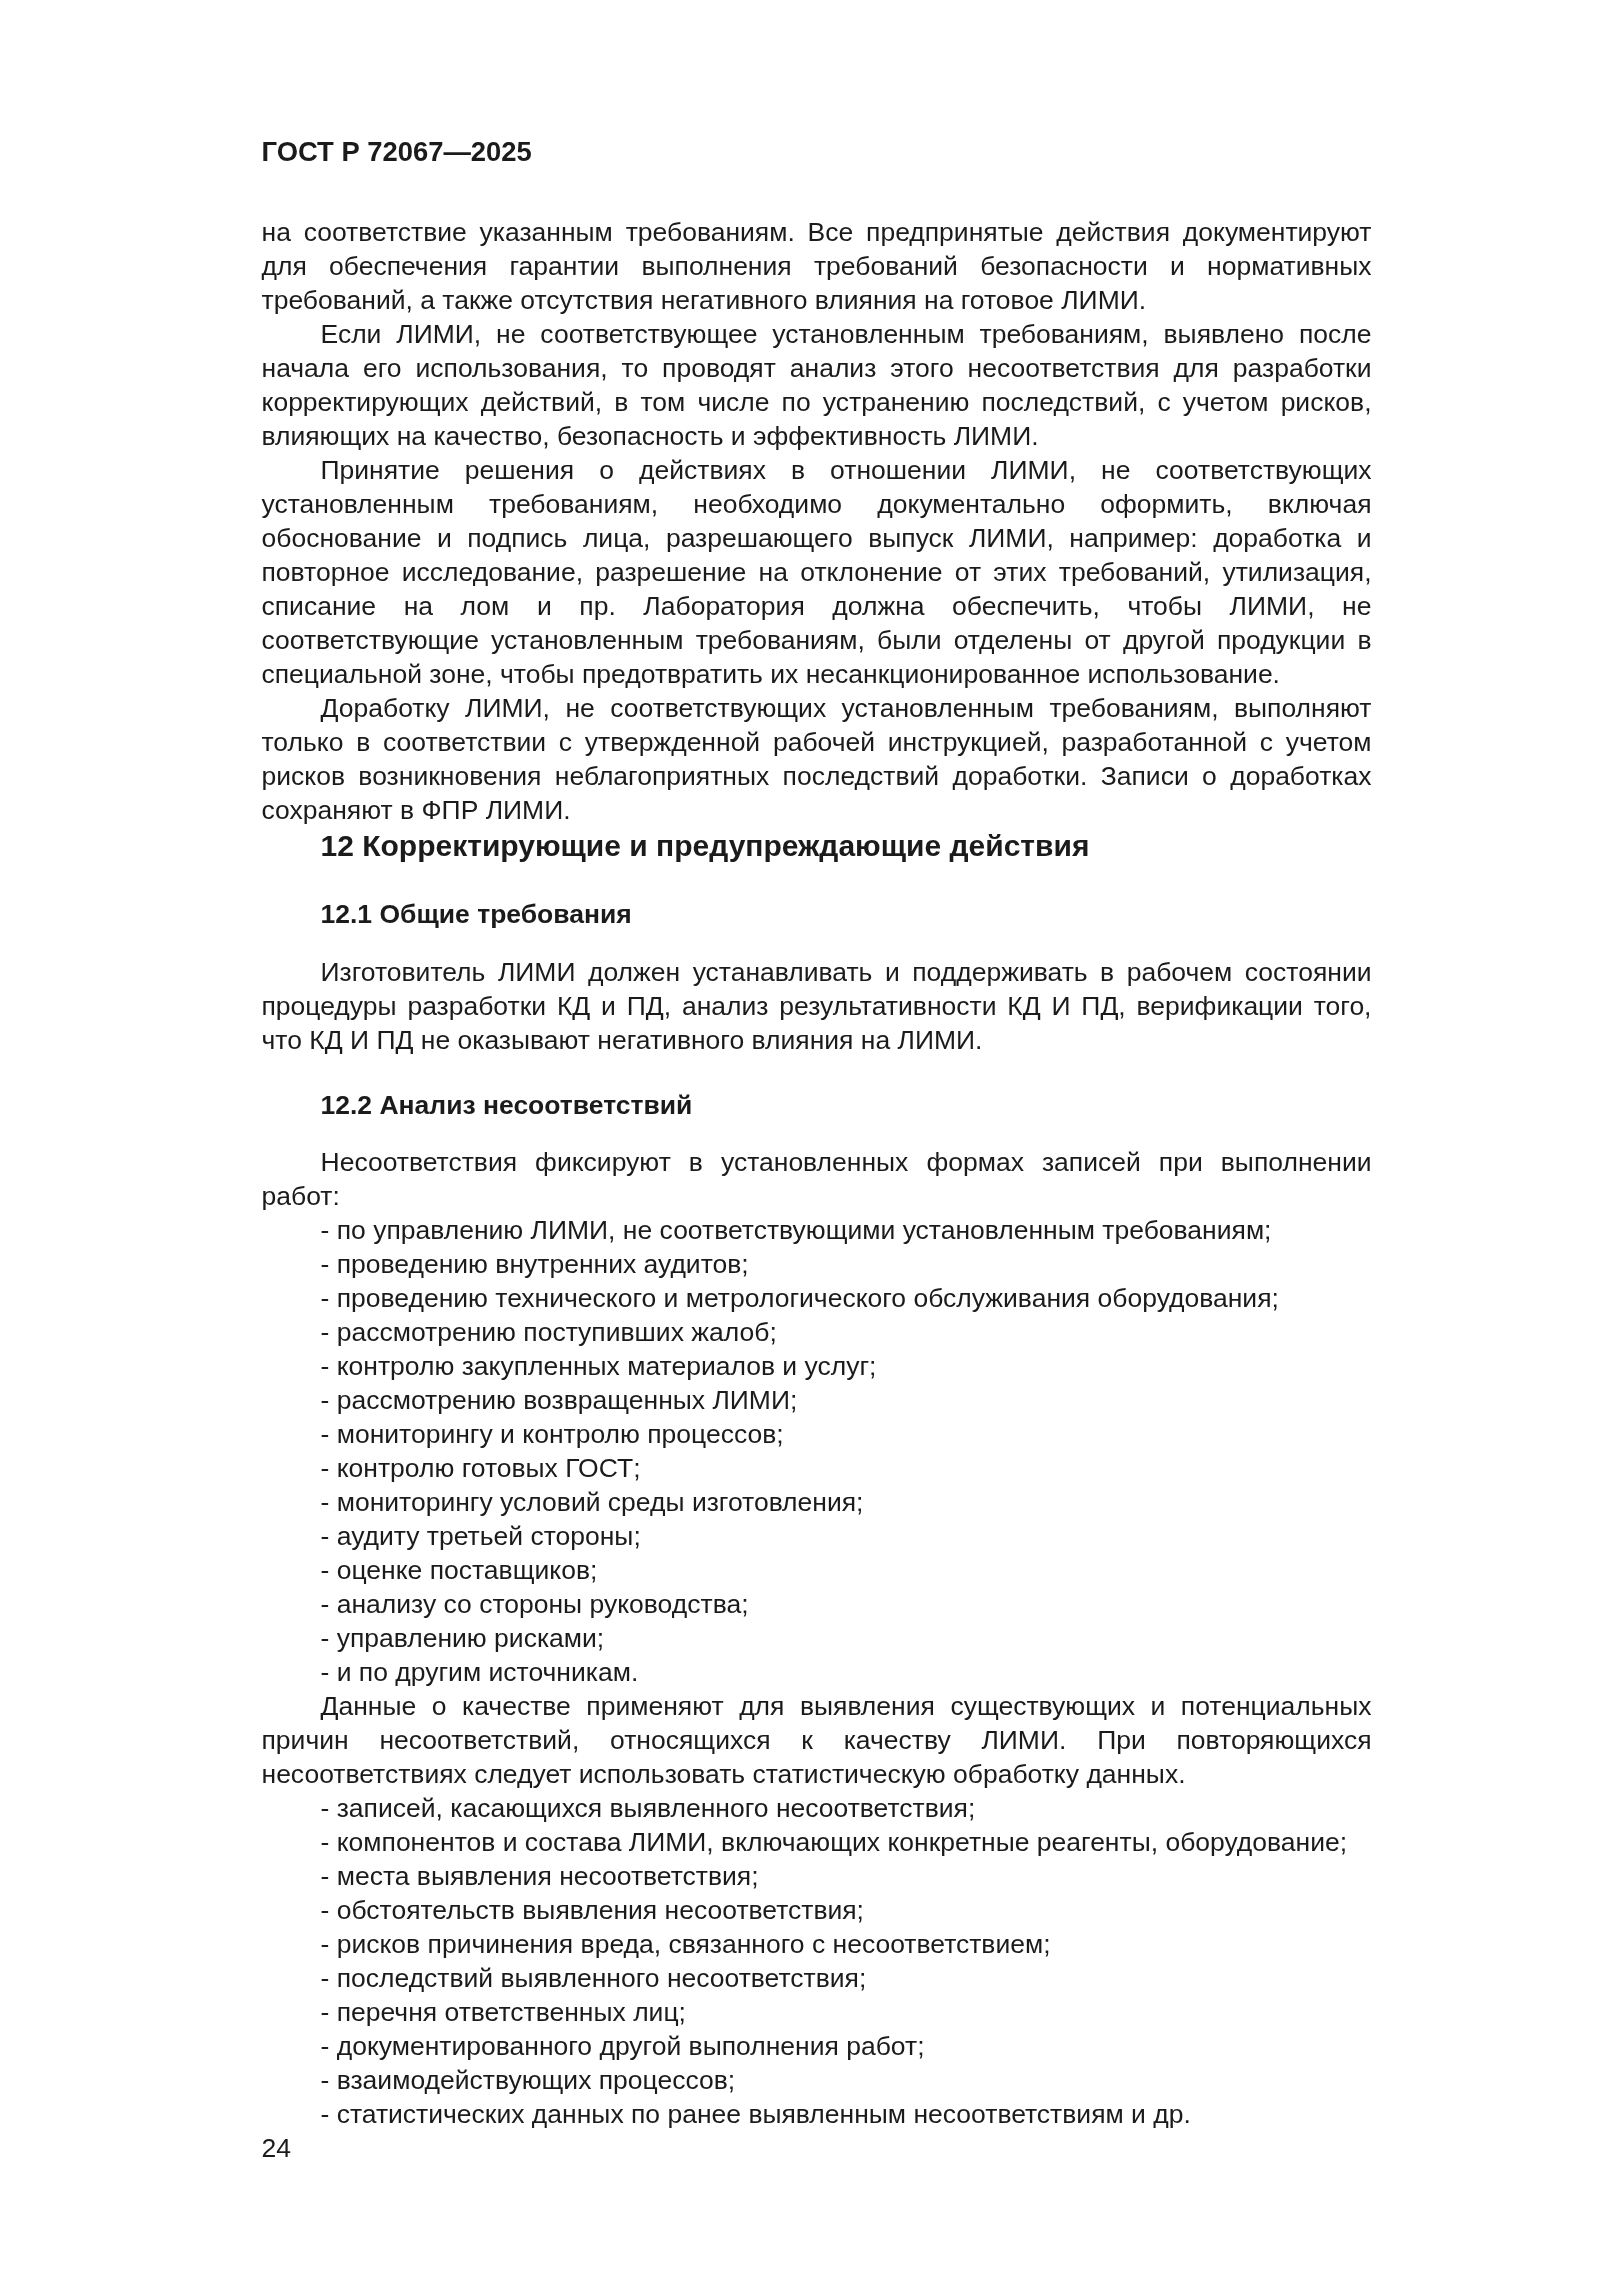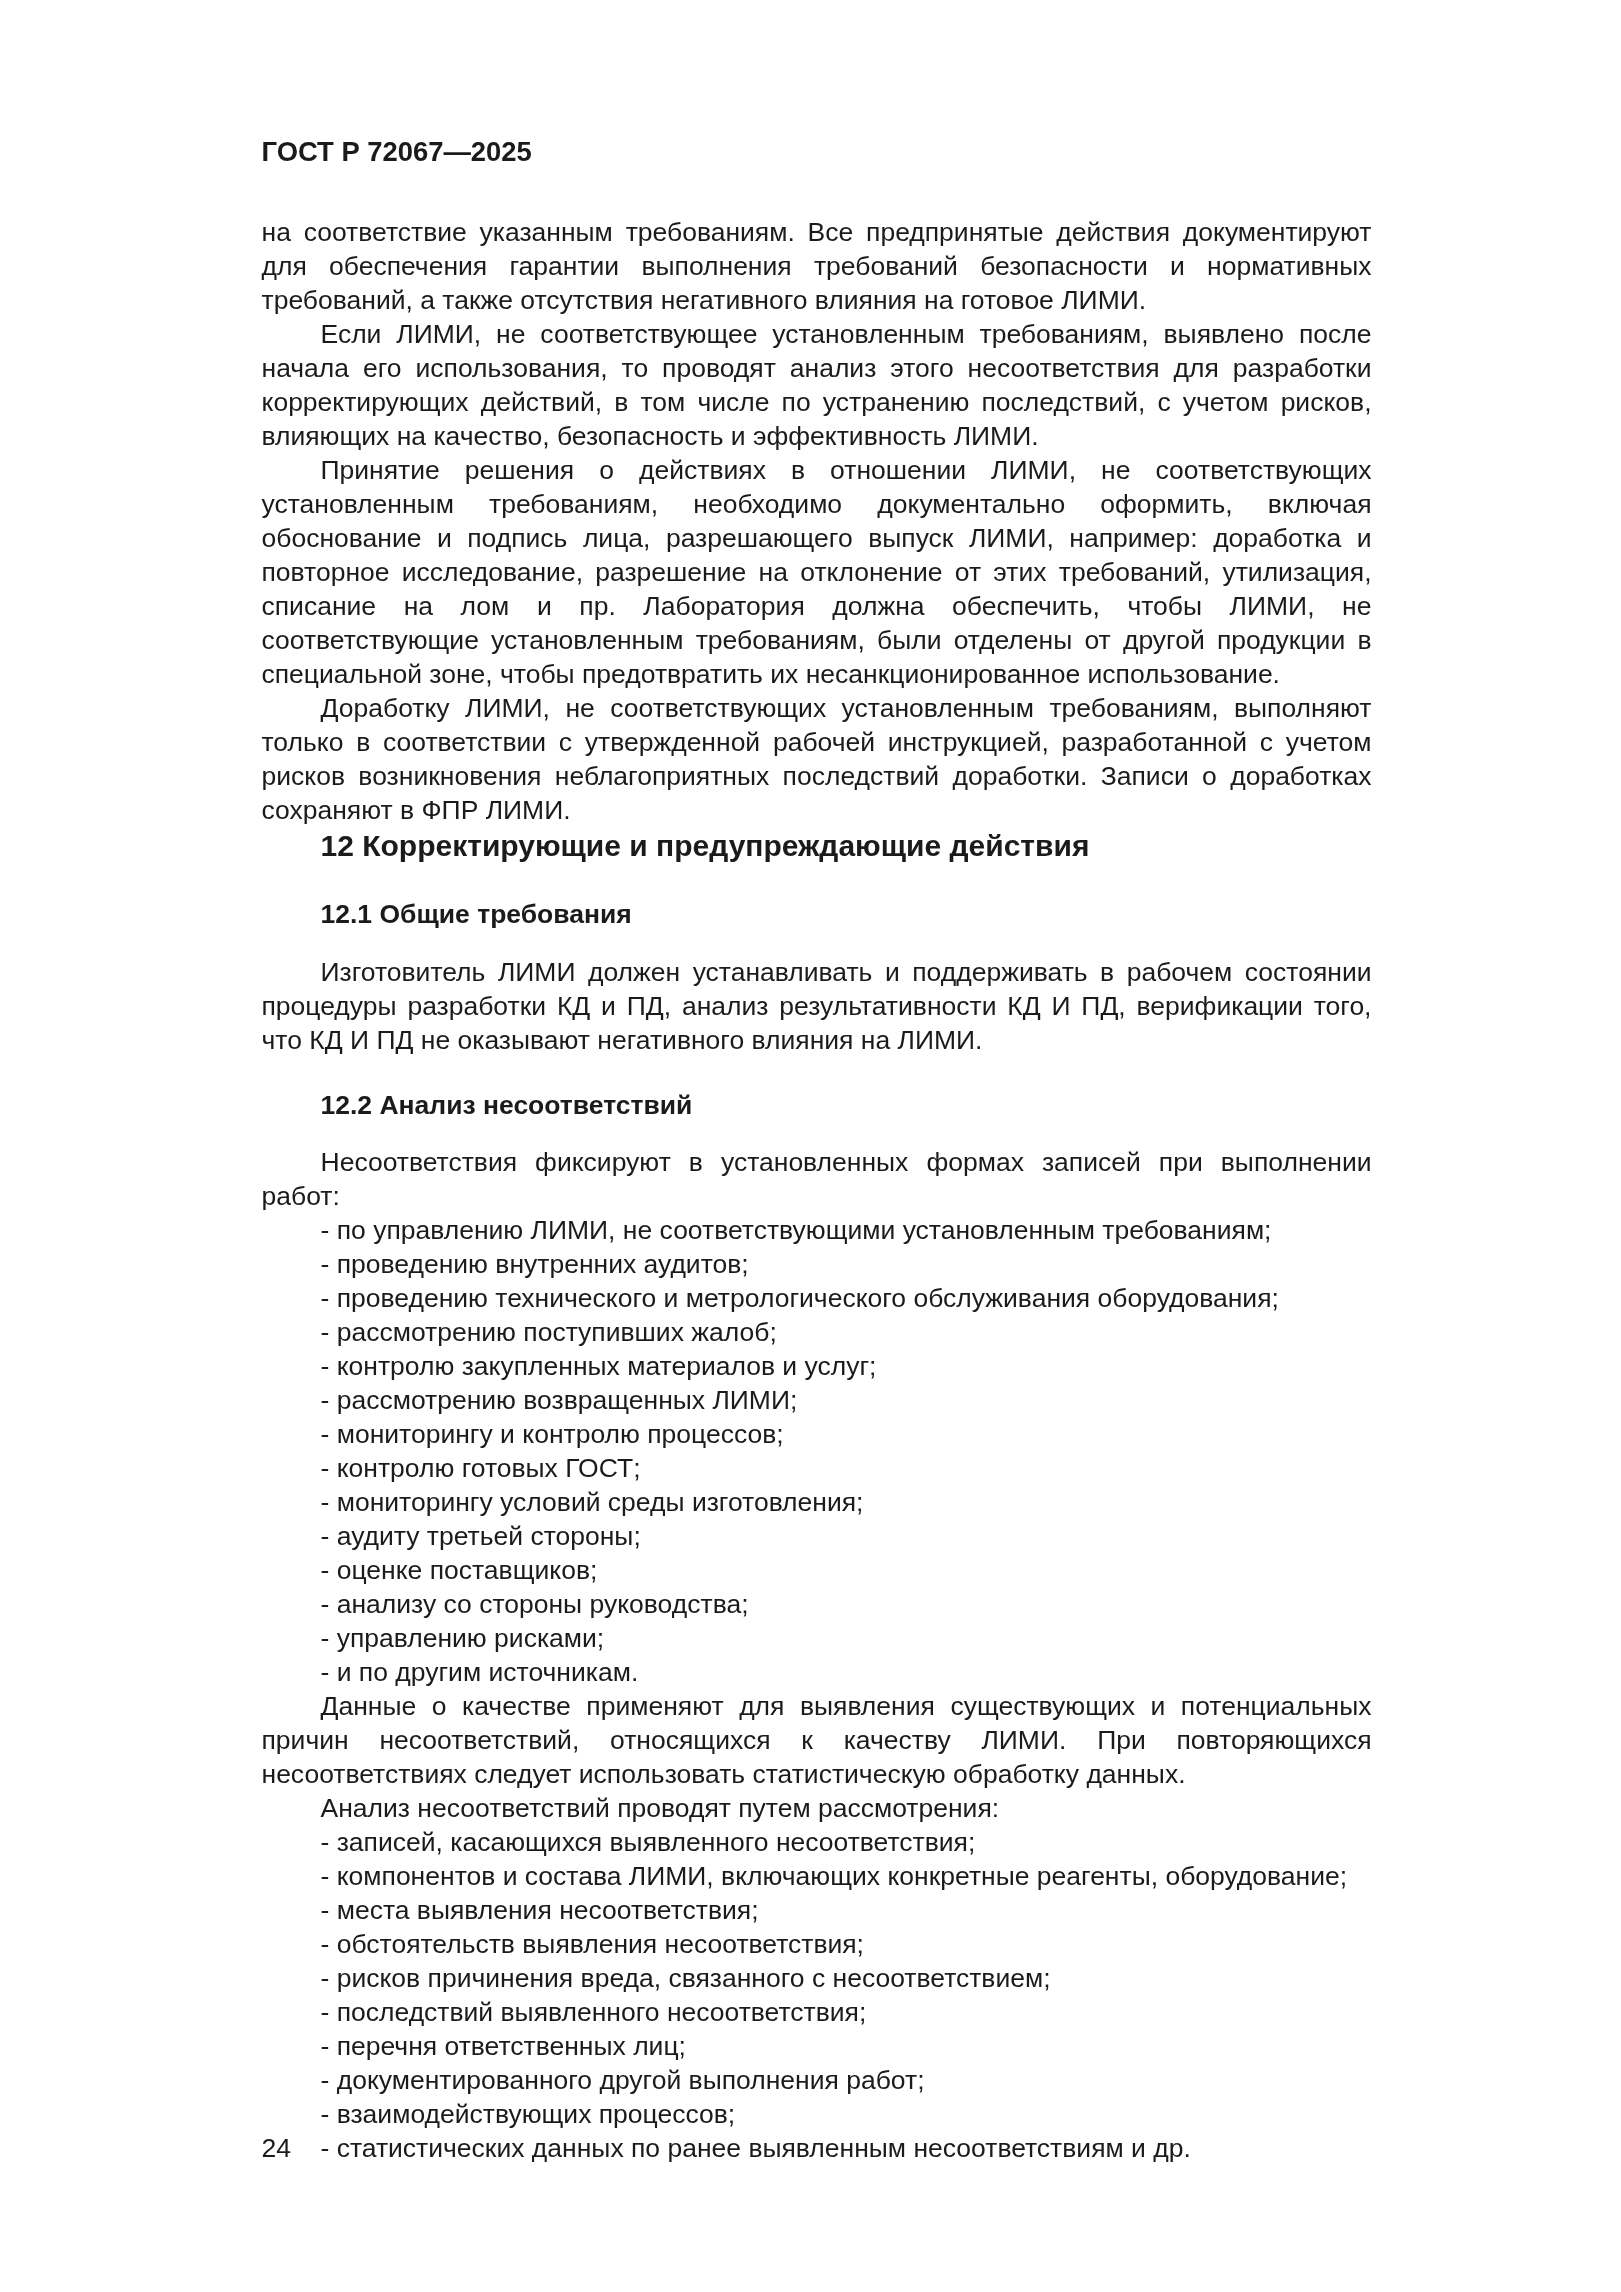--- a/index.html
+++ b/index.html
@@ -100,21 +100,20 @@
         <li>- контролю готовых ГОСТ;</li>
         <li>- мониторингу условий среды изготовления;</li>
         <li>- аудиту третьей стороны;</li>
         <li>- оценке поставщиков;</li>
         <li>- анализу со стороны руководства;</li>
         <li>- управлению рисками;</li>
         <li>- и по другим источникам.</li>
       </ul>
 
     <p class="para indent">Данные о качестве применяют для выявления существующих и потенциальных причин несоответствий, относящихся к качеству ЛИМИ. При повторяющихся несоответствиях следует использовать статистическую обработку данных.</p>
-    <p class="para indent">Анализ несоответствий проводят путем рассмотрения:</p>
 
     <ul class="dash-list">
         <li>- записей, касающихся выявленного несоответствия;</li>
         <li>- компонентов и состава ЛИМИ, включающих конкретные реагенты, оборудование;</li>
         <li>- места выявления несоответствия;</li>
         <li>- обстоятельств выявления несоответствия;</li>
         <li>- рисков причинения вреда, связанного с несоответствием;</li>
         <li>- последствий выявленного несоответствия;</li>
         <li>- перечня ответственных лиц;</li>
         <li>- документированного другой выполнения работ;</li>

